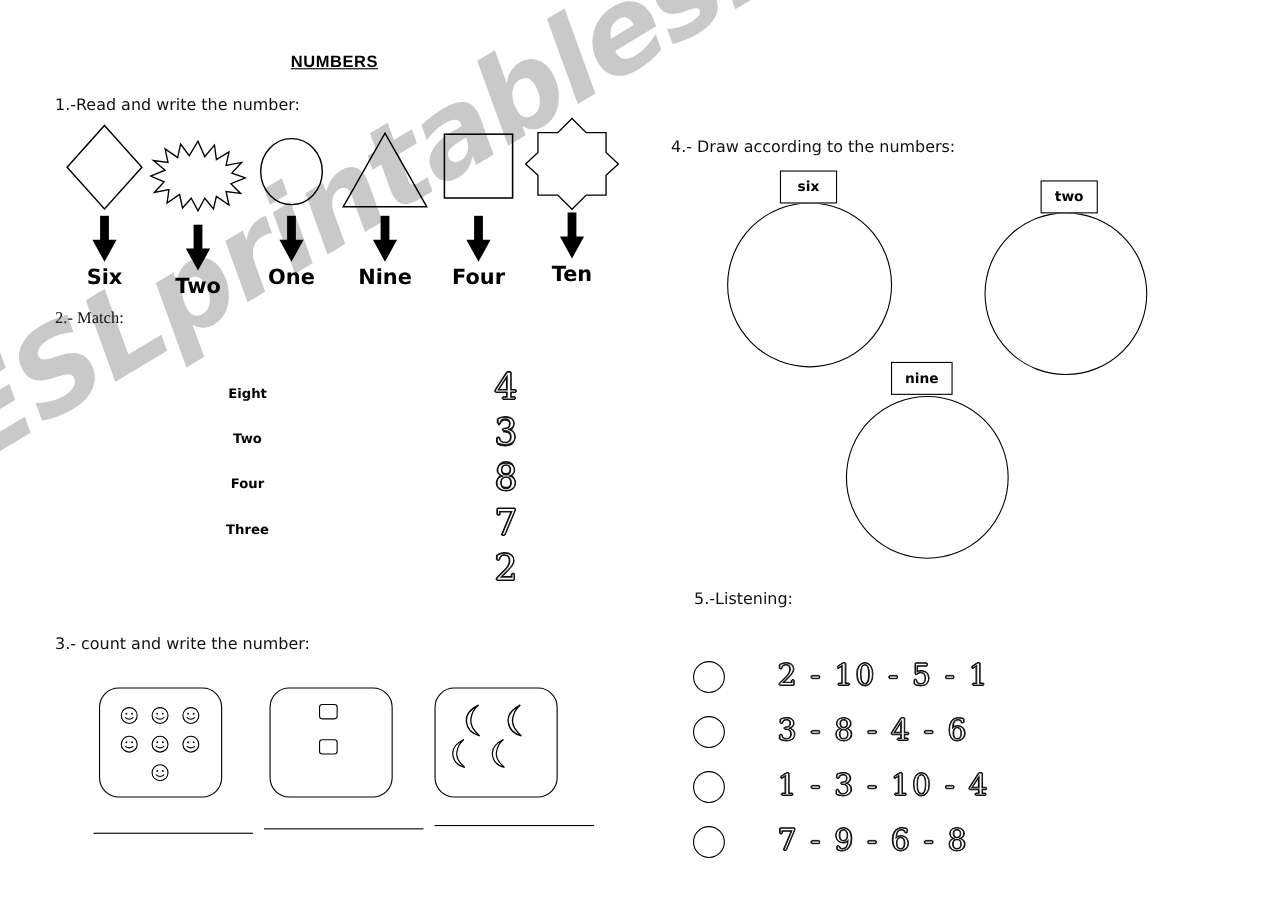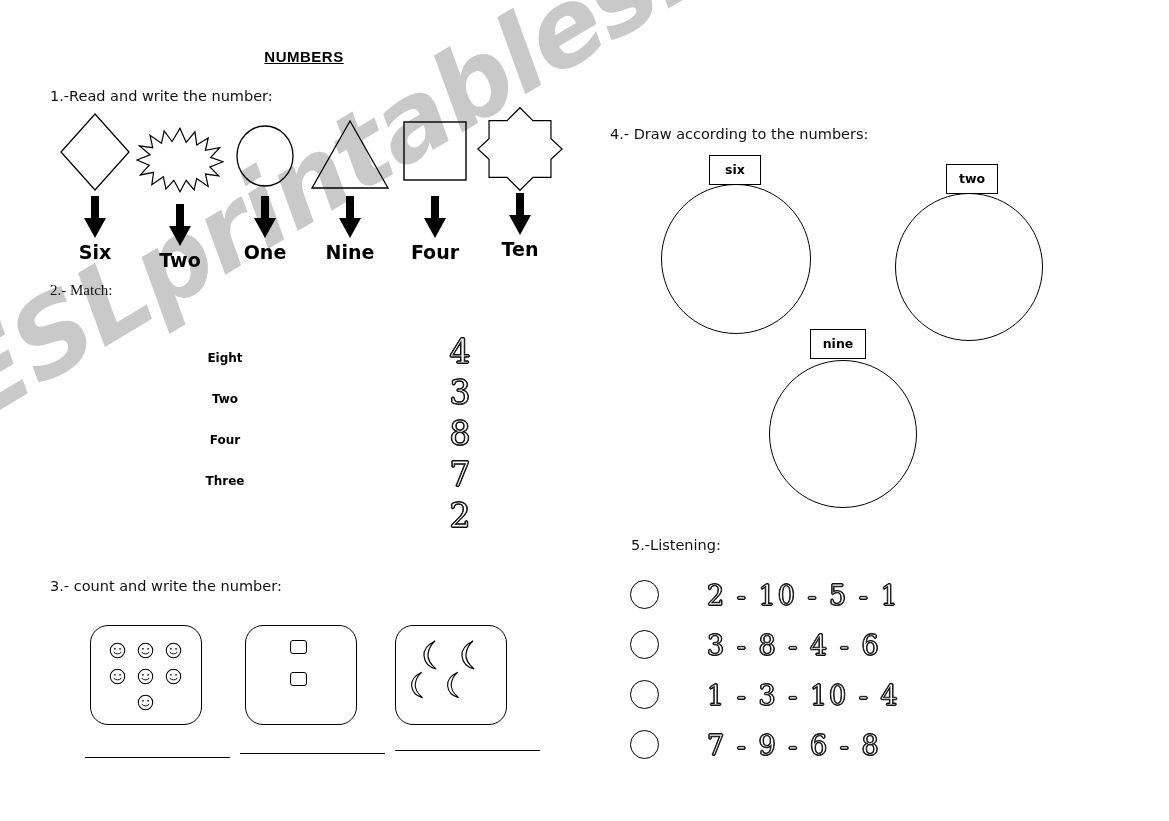--- a/index.html
+++ b/index.html
@@ -183,21 +183,21 @@
 
   
   #listen-rows {
     position: absolute;
     left: 630px;
     top: 580px;
     z-index: 12;
   }
   .listen-row {
     display: flex;
-    align-items: flex-start;
+    align-items: flex-end;
     height: 50px;
   }
   .listen-circle {
     width: 27px;
     height: 27px;
     border: 1.2px solid #000;
     border-radius: 50%;
     margin-right: 48px;
     flex: 0 0 auto;
   }

